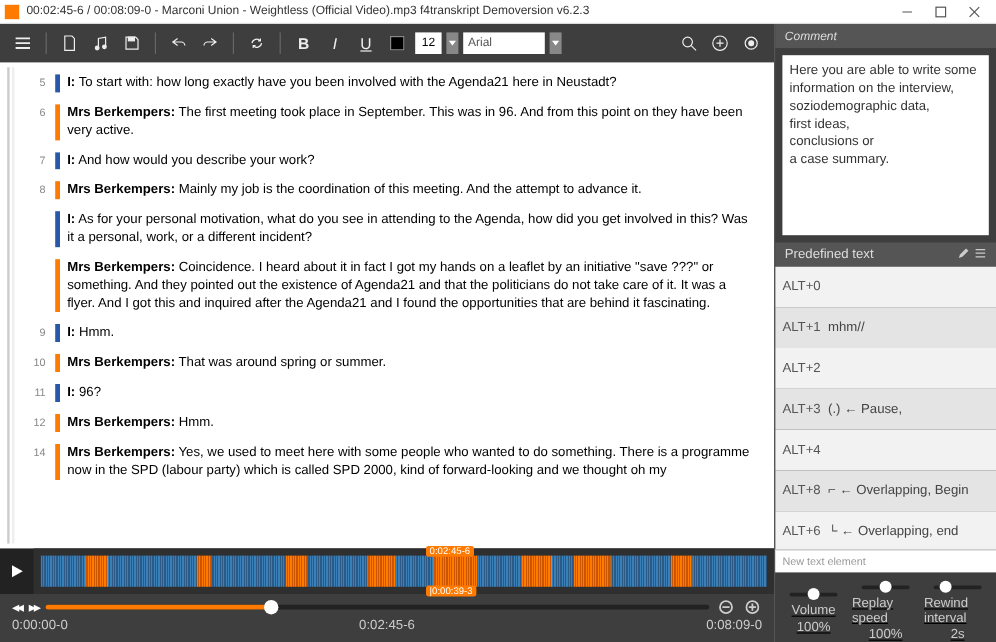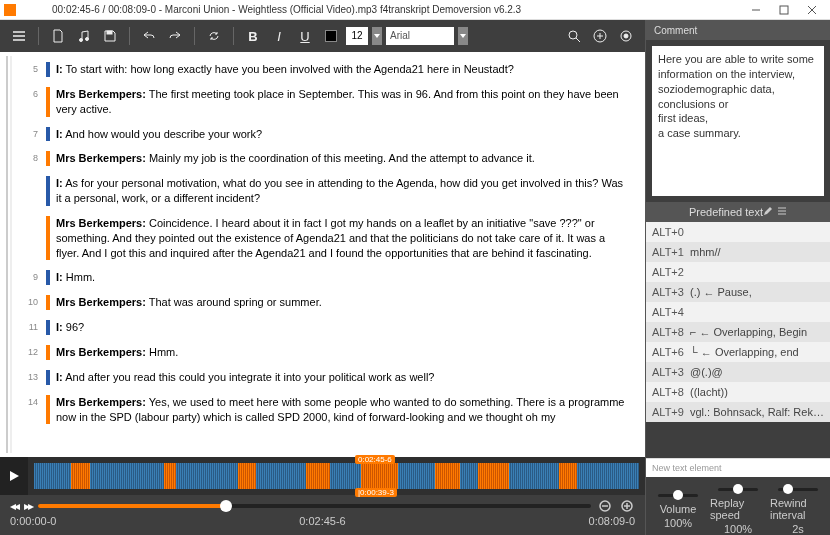--- a/index.html
+++ b/index.html
@@ -11,21 +11,21 @@
     --accent:#ff7a00;
     --wave-blue:#3a7fb5;
     --predef-row:#f2f2f2;
     --predef-alt:#e4e4e4;
   }
   *{box-sizing:border-box;font-family:Arial,sans-serif;font-size:11px;}
   body{margin:0;width:830px;height:535px;background:#fff;display:flex;flex-direction:column;overflow:hidden;}
   
   .titlebar{height:20px;background:#fff;display:flex;align-items:center;padding:0 4px;border-bottom:1px solid #ddd;}
   .app-icon{width:12px;height:12px;background:#ff7a00;margin-right:6px;}
-  .titlebar-text{flex:1;font-size:10px;color:#333;margin-left:30px;}
+  .titlebar-text{flex:1;font-size:10px;color:#333;}
   .winbtn{width:28px;height:18px;display:flex;align-items:center;justify-content:center;color:#555;}
   .winbtn svg{width:10px;height:10px;}
   
   .main{flex:1;display:flex;background:var(--bg-dark);overflow:hidden;}
   .left{flex:1;display:flex;flex-direction:column;min-width:0;}
   .right{width:185px;display:flex;flex-direction:column;border-left:1px solid #555;}
   
   .toolbar{height:32px;background:var(--bg-dark);display:flex;align-items:center;gap:4px;padding:0 8px;color:#eee;}
   .tbtn{width:22px;height:22px;display:flex;align-items:center;justify-content:center;border-radius:2px;}
   .tbtn svg{width:14px;height:14px;fill:#eee;stroke:#eee;}
@@ -62,35 +62,35 @@
   .slider-row{display:flex;align-items:center;height:18px;gap:6px;}
   .rewff{color:#fff;font-size:12px;letter-spacing:-2px;}
   .slider{flex:1;height:4px;background:#222;position:relative;border-radius:2px;}
   .slider-fill{position:absolute;left:0;height:100%;background:var(--accent);border-radius:2px;}
   .slider-thumb{position:absolute;top:-4px;width:12px;height:12px;background:#fff;border-radius:50%;transform:translateX(-50%);}
   .zoombtn{width:16px;height:16px;display:flex;align-items:center;justify-content:center;}
   .zoombtn svg{width:12px;height:12px;fill:none;stroke:#ccc;stroke-width:1.5;}
   .time-row{display:flex;color:#ccc;font-size:10px;}
   .time-row .c{flex:1;text-align:center;}
   
-  .r-header{height:20px;background:#555;color:#ddd;padding:0 8px;display:flex;align-items:center;font-size:10px;}
+  .r-header{height:20px;background:#555;color:#ddd;padding:0 8px;display:flex;align-items:center;font-size:10px;font-style:italic;}
   .comment-box{flex:0 0 auto;background:#fff;margin:6px;height:150px;padding:6px;color:#333;font-size:10px;line-height:1.35;}
   .predef{flex:1;display:flex;flex-direction:column;margin:0 0 6px 0;min-height:0;}
-  .predef-head{height:20px;background:#555;color:#ddd;padding:0 8px;display:flex;align-items:center;font-size:10px;justify-content:center;}
+  .predef-head{height:20px;background:#555;color:#ddd;padding:0 8px;display:flex;align-items:center;font-size:10px;justify-content:space-between;}
   .predef-head .icons{display:flex;gap:4px;}
   .predef-head svg{width:10px;height:10px;fill:#ccc;}
   .predef-rows{flex:1;overflow:hidden;}
-  .prow{display:flex;height:20px;align-items:center;font-size:9px;}
+  .prow{display:flex;height:34px;align-items:center;font-size:9px;}
   .prow:nth-child(odd){background:var(--predef-row);}
   .prow:nth-child(even){background:var(--predef-alt);}
   .prow .k{width:44px;padding-left:6px;color:#555;}
   .prow .v{flex:1;color:#444;white-space:nowrap;overflow:hidden;text-overflow:ellipsis;}
   .new-elem{padding:4px 6px;color:#999;font-size:9px;background:#fff;border-top:1px solid #ddd;}
   
-  .r-controls{height:52px;background:var(--bg-dark);display:flex;justify-content:space-around;align-items:center;padding:4px 2px;}
+  .r-controls{height:52px;background:var(--bg-dark);display:flex;justify-content:space-around;align-items:center;padding:4px 2px;text-decoration:underline;}
   .rctrl{display:flex;flex-direction:column;align-items:center;color:#ccc;font-size:9px;gap:2px;width:56px;}
   .mini-slider{width:40px;height:3px;background:#222;position:relative;border-radius:2px;margin:4px 0;}
   .mini-thumb{position:absolute;top:-4px;width:10px;height:10px;background:#fff;border-radius:50%;transform:translateX(-50%);}
   .bold{font-weight:bold;}
   .ital{font-style:italic;}
   .ul{text-decoration:underline;}
 </style>
 </head>
 <body>
 
@@ -248,25 +248,20 @@
           </div>
           <div class="para">
             <div class="ln">11</div>
             <div class="gutter gut-i"></div>
             <div class="pcontent"><span class="speaker">I:</span><span> 96?</span></div>
           </div>
           <div class="para">
             <div class="ln">12</div>
             <div class="gutter gut-r"></div>
             <div class="pcontent"><span class="speaker">Mrs Berkempers:</span><span> Hmm.</span></div>
-          </div>
-          <div class="para">
-            <div class="ln">13</div>
-            <div class="gutter gut-i"></div>
-            <div class="pcontent"><span class="speaker">I:</span><span> And after you read this could you integrate it into your political work as well?</span></div>
           </div>
           <div class="para">
             <div class="ln">14</div>
             <div class="gutter gut-r"></div>
             <div class="pcontent"><span class="speaker">Mrs Berkempers:</span><span> Yes, we used to meet here with some people who wanted to do something. There is a programme now in the SPD (labour party) which is called SPD 2000, kind of forward-looking and we thought oh my</span></div>
           </div>
         </div>
     </div>
 
     <div class="wavewrap">
@@ -328,22 +323,22 @@
         <span>0:08:09-0</span>
       </div>
     </div>
   </div>
 
   <div class="right">
     <div class="r-header">Comment</div>
     <div class="comment-box">
       <div>Here you are able to write some information on the interview,</div>
       <div>soziodemographic data,</div>
+      <div>first ideas,</div>
       <div>conclusions or</div>
-      <div>first ideas,</div>
       <div>a case summary.</div>
     </div>
     <div class="predef">
       <div class="predef-head">
         <span>Predefined text</span>
         <span class="icons">
           <span><svg viewBox="0 0 10 10">
                 <path d="M1 9l1-3 5-5 2 2-5 5z"></path>
               </svg></span>
           <span><svg viewBox="0 0 10 10">

